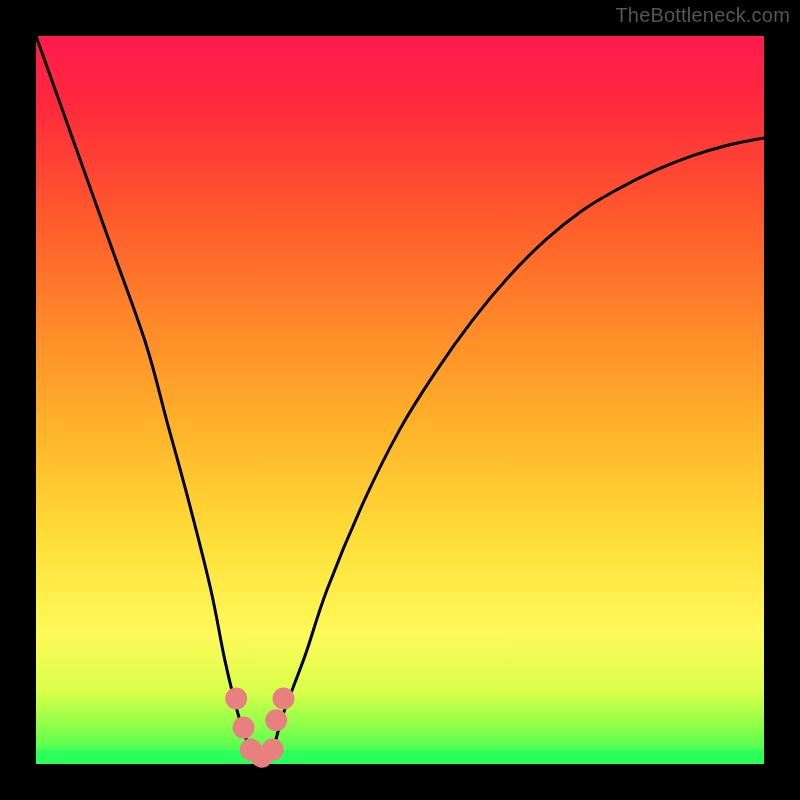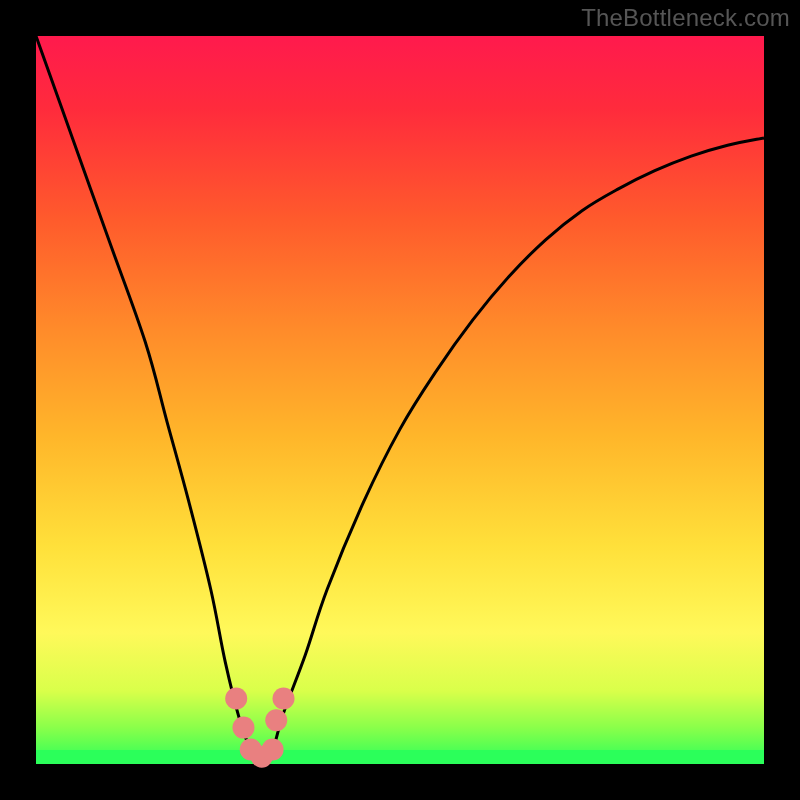--- a/index.html
+++ b/index.html
@@ -14,21 +14,21 @@
     position: relative;
     width: 800px;
     height: 800px;
     background: #000;
   }
   .watermark {
     position: absolute;
     top: 4px;
     right: 10px;
     font-family: Arial, Helvetica, sans-serif;
-    font-size: 24px;
+    font-size: 20px;
     font-weight: 500;
     color: #565656;
     letter-spacing: 0.2px;
   }
   svg.chart {
     position: absolute;
     left: 0;
     top: 0;
     width: 800px;
     height: 800px;

